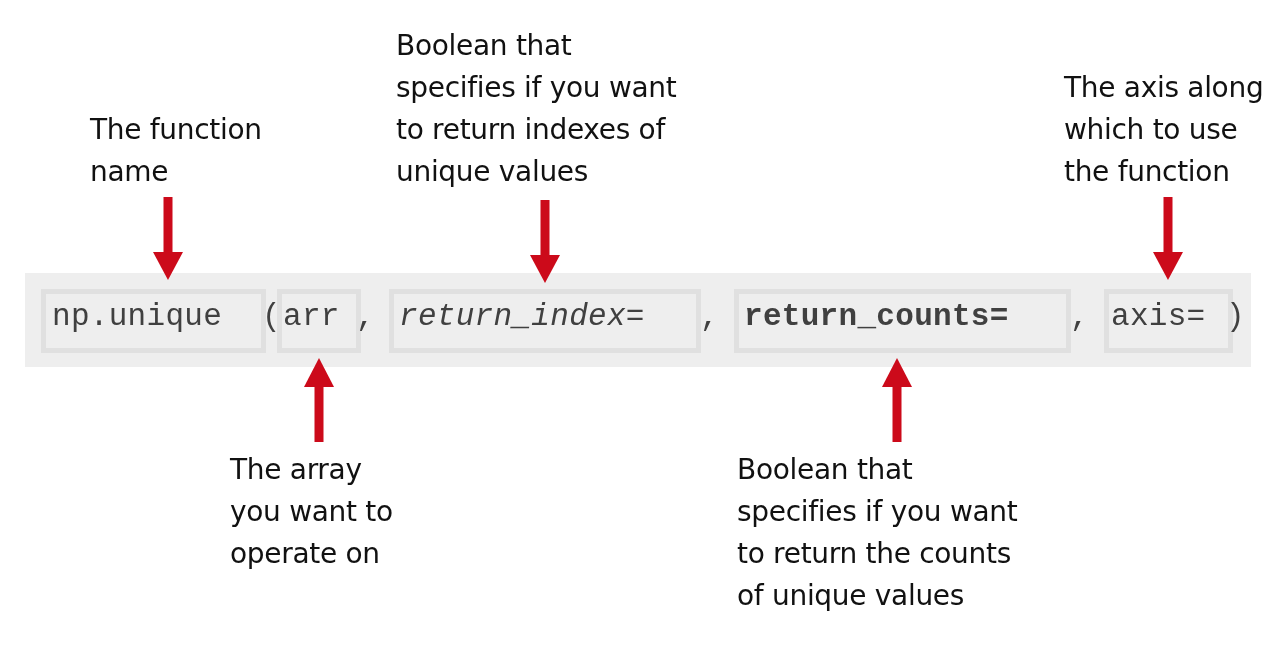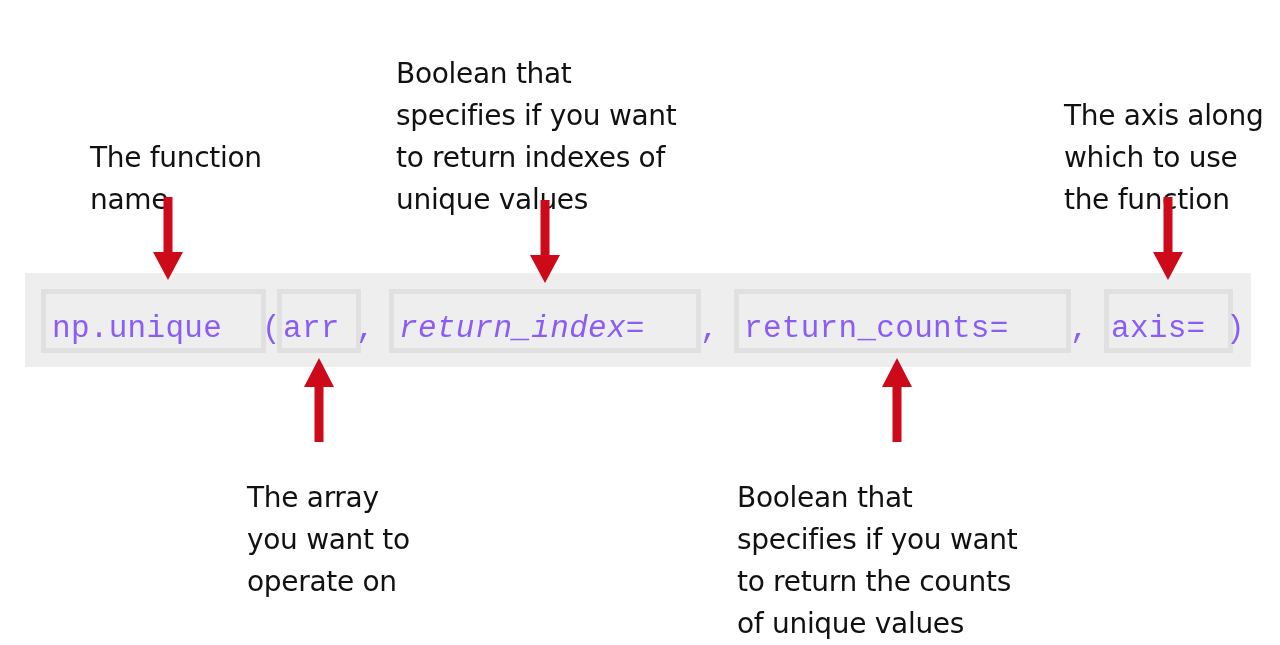--- a/index.html
+++ b/index.html
@@ -26,38 +26,37 @@
     .pbox {
       position: absolute;
       top: 289px;
       height: 64px;
       box-sizing: border-box;
       border: 5px solid #e0e0e0;
       background: #eeeeee;
     }
     .code {
       position: absolute;
-      top: 304px;
+      top: 292px;
       height: 50px;
       line-height: 50px;
       font-family: "Liberation Mono", monospace;
       font-size: 31px;
-      color: #8b5cf6;
+      color: #404040;
       white-space: pre;
       letter-spacing: 0.3px;
     }
     .label {
       position: absolute;
       font-family: "DejaVu Sans", sans-serif;
       font-size: 28px;
       line-height: 42px;
       color: #111111;
       white-space: pre-line;
       letter-spacing: -0.3px;
-      margin-top: 28px;
     }
     .arrow {
       position: absolute;
       width: 32px;
     }
     .arrow svg { display: block; }
   </style>
 </head>
 <body>
 
@@ -68,36 +67,36 @@
 <div class="pbox" style="left:389px;width:312px;"></div>
 <div class="pbox" style="left:734px;width:337px;"></div>
 <div class="pbox" style="left:1104px;width:129px;"></div>
 
 <span class="code" style="left:52px;">np.unique</span>
 <span class="code" style="left:262px;">(</span>
 <span class="code" style="left:283px;">arr</span>
 <span class="code" style="left:356px;">,</span>
 <span class="code" style="left:399px;font-style:italic;">return_index=</span>
 <span class="code" style="left:700px;">,</span>
-<span class="code" style="left:744px;">return_counts=</span>
+<span class="code" style="left:744px;font-weight:bold;">return_counts=</span>
 <span class="code" style="left:1070px;">,</span>
 <span class="code" style="left:1111px;text-align:center;">axis=</span>
 <span class="code" style="left:1226px;">)</span>
 
 <div class="label" style="left:90px;top:109px;">The function
 name</div>
 <div class="label" style="left:396px;top:25px;">Boolean that
 specifies if you want
 to return indexes of
 unique values</div>
 <div class="label" style="left:1064px;top:67px;">The axis along
 which to use
 the function</div>
 
-<div class="label" style="left:247px;top:449px;">The array
+<div class="label" style="left:230px;top:449px;">The array
 you want to
 operate on</div>
 <div class="label" style="left:737px;top:449px;">Boolean that
 specifies if you want
 to return the counts
 of unique values</div>
 
 <div class="arrow" style="left:152px;top:197px;">
   <svg width="32" height="84" viewBox="0 0 32 84">
     <rect x="11.5" y="0" width="9" height="56" fill="#cc0a1a"></rect>

